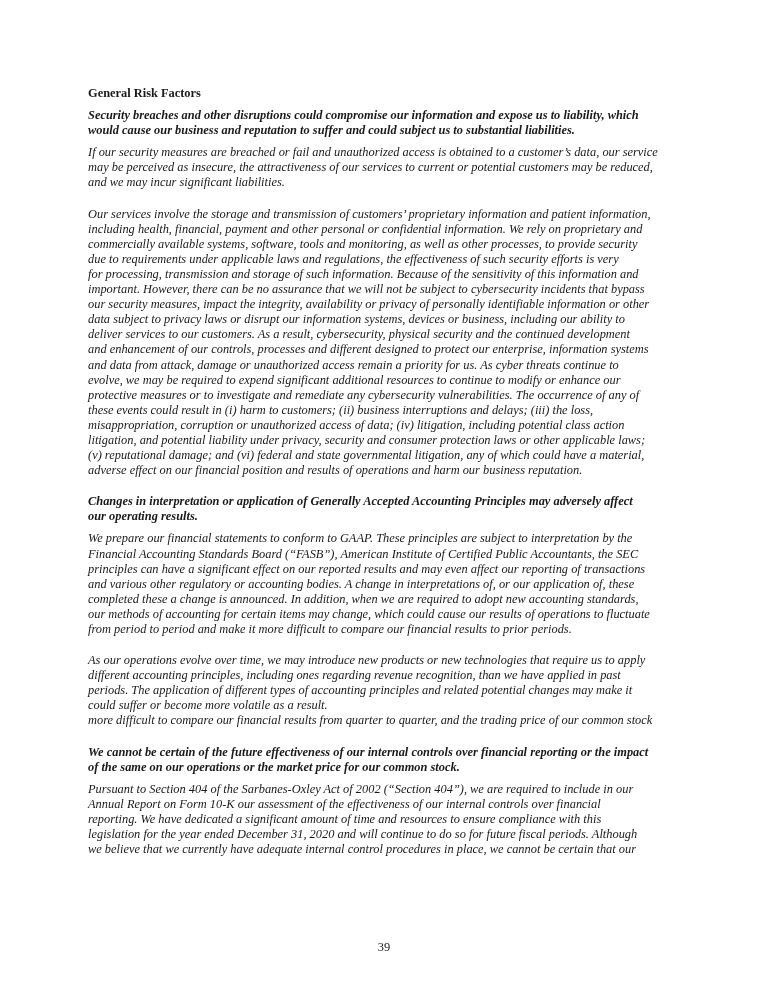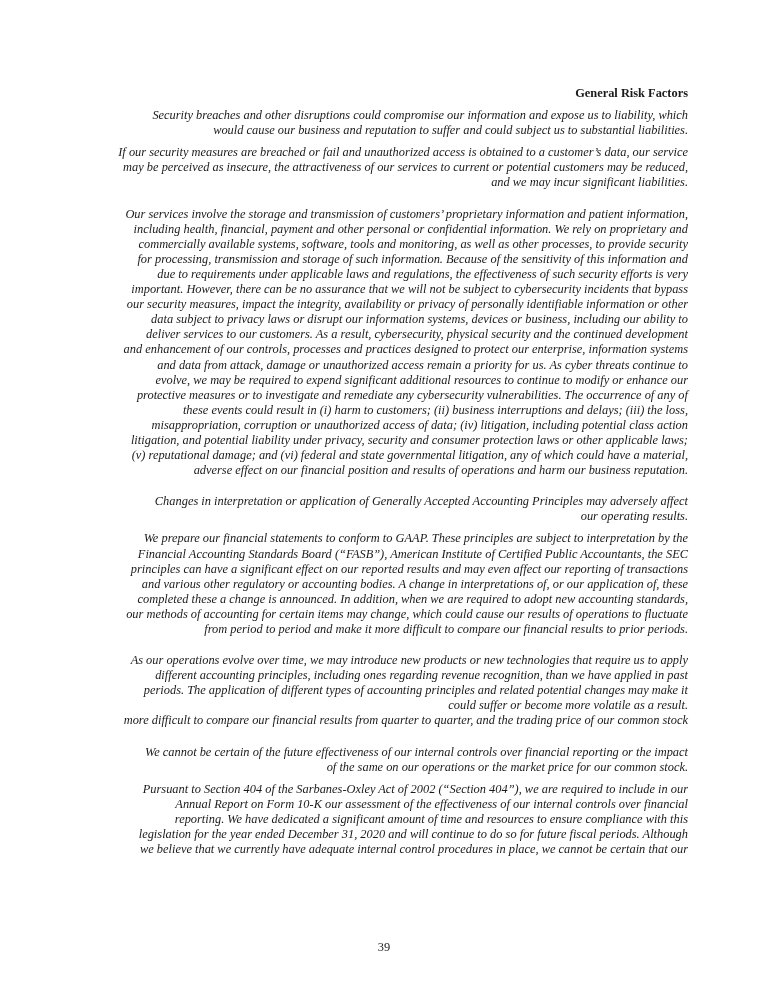--- a/index.html
+++ b/index.html
@@ -1,20 +1,20 @@
 <!DOCTYPE html>
 <html><head>
 <meta charset="utf-8">
 <style>
   html, body { margin: 0; padding: 0; background: #ffffff; }
   body { width: 768px; height: 1000px; position: relative; overflow: hidden;
          font-family: "Liberation Serif", "DejaVu Serif", serif; color: #1a1a1a; }
-  .page { position: absolute; left: 88px; top: 86px; width: 600px; font-size: 12.4px; line-height: 15.1px; text-align: right; }
+  .page { position: absolute; left: 88px; top: 86px; width: 600px; font-size: 12.4px; line-height: 15.1px; }
   .section-title { font-weight: bold; margin: 0 0 7px 0; }
-  .risk-heading { font-weight: normal; font-style: italic; margin: 0 0 7px 0; }
+  .risk-heading { font-weight: bold; font-style: italic; margin: 0 0 7px 0; }
   .para { margin: 0 0 16px 0; font-style: italic; }
   .para.tight { margin-bottom: 20px; }
   .line { display: block; white-space: nowrap; }
   .page-number { position: absolute; top: 940px; left: 0; width: 768px; text-align: center; font-size: 12.4px; }
 </style>
 </head>
 <body>
 
 <div class="page">
   <div class="section-title">General Risk Factors</div>
@@ -26,27 +26,27 @@
     </div>
     <div class="para">
       <span class="line">If our security measures are breached or fail and unauthorized access is obtained to a customer’s data, our service</span>
       <span class="line">may be perceived as insecure, the attractiveness of our services to current or potential customers may be reduced,</span>
       <span class="line">and we may incur significant liabilities.</span>
     </div>
     <div class="para">
       <span class="line">Our services involve the storage and transmission of customers’ proprietary information and patient information,</span>
       <span class="line">including health, financial, payment and other personal or confidential information. We rely on proprietary and</span>
       <span class="line">commercially available systems, software, tools and monitoring, as well as other processes, to provide security</span>
+      <span class="line">due to requirements under applicable laws and regulations, the effectiveness of such security efforts is very</span>
       <span class="line">for processing, transmission and storage of such information. Because of the sensitivity of this information and</span>
-      <span class="line">due to requirements under applicable laws and regulations, the effectiveness of such security efforts is very</span>
       <span class="line">important. However, there can be no assurance that we will not be subject to cybersecurity incidents that bypass</span>
       <span class="line">our security measures, impact the integrity, availability or privacy of personally identifiable information or other</span>
       <span class="line">data subject to privacy laws or disrupt our information systems, devices or business, including our ability to</span>
       <span class="line">deliver services to our customers. As a result, cybersecurity, physical security and the continued development</span>
-      <span class="line">and enhancement of our controls, processes and practices designed to protect our enterprise, information systems</span>
+      <span class="line">and enhancement of our controls, processes and different designed to protect our enterprise, information systems</span>
       <span class="line">and data from attack, damage or unauthorized access remain a priority for us. As cyber threats continue to</span>
       <span class="line">evolve, we may be required to expend significant additional resources to continue to modify or enhance our</span>
       <span class="line">protective measures or to investigate and remediate any cybersecurity vulnerabilities. The occurrence of any of</span>
       <span class="line">these events could result in (i) harm to customers; (ii) business interruptions and delays; (iii) the loss,</span>
       <span class="line">misappropriation, corruption or unauthorized access of data; (iv) litigation, including potential class action</span>
       <span class="line">litigation, and potential liability under privacy, security and consumer protection laws or other applicable laws;</span>
       <span class="line">(v) reputational damage; and (vi) federal and state governmental litigation, any of which could have a material,</span>
       <span class="line">adverse effect on our financial position and results of operations and harm our business reputation.</span>
     </div>
   </div>

